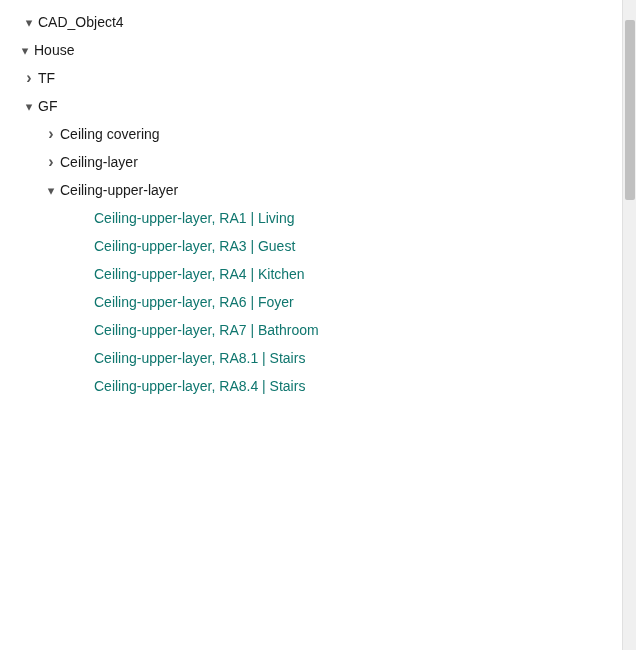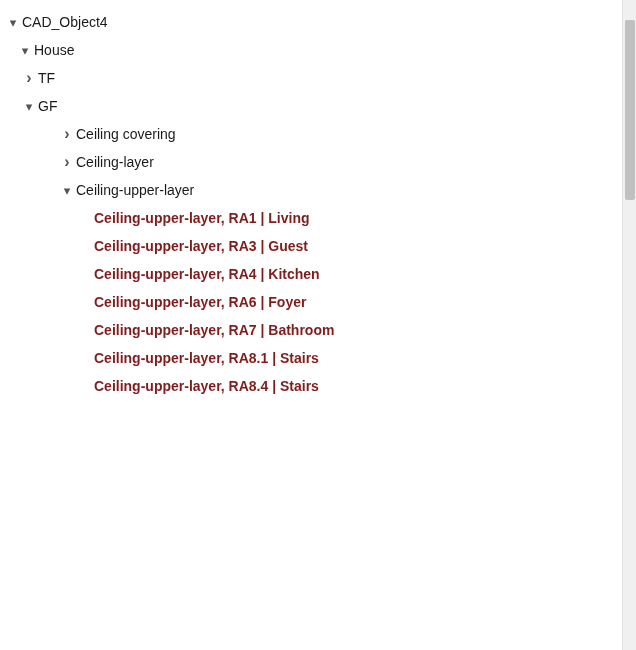--- a/index.html
+++ b/index.html
@@ -78,33 +78,32 @@
 
     .toggle-icon.none {
       visibility: hidden;
     }
 
     .item-label {
       display: inline-block;
     }
 
     .item-label.dark-red {
-      color: #7f1d1d;
-      font-weight: bold;
+      color: #0f766e;
     }
 
     .item-label.black {
       color: #1a1a1a;
     }
 
     
-    .indent-0 { padding-left: 4px; }
+    .indent-0 { padding-left: 4px; margin-left: 16px; }
     .indent-1 { padding-left: 16px; }
     .indent-2 { padding-left: 20px; }
-    .indent-3 { padding-left: 58px; }
+    .indent-3 { padding-left: 42px; }
     .indent-4 { padding-left: 76px; }
   </style>
 </head>
 <body>
 
 <div class="tree-container">
 <div class="tree-item indent-0">
       <span class="toggle-icon expanded"></span>
       <span class="item-label black">CAD_Object4</span>
     </div>

